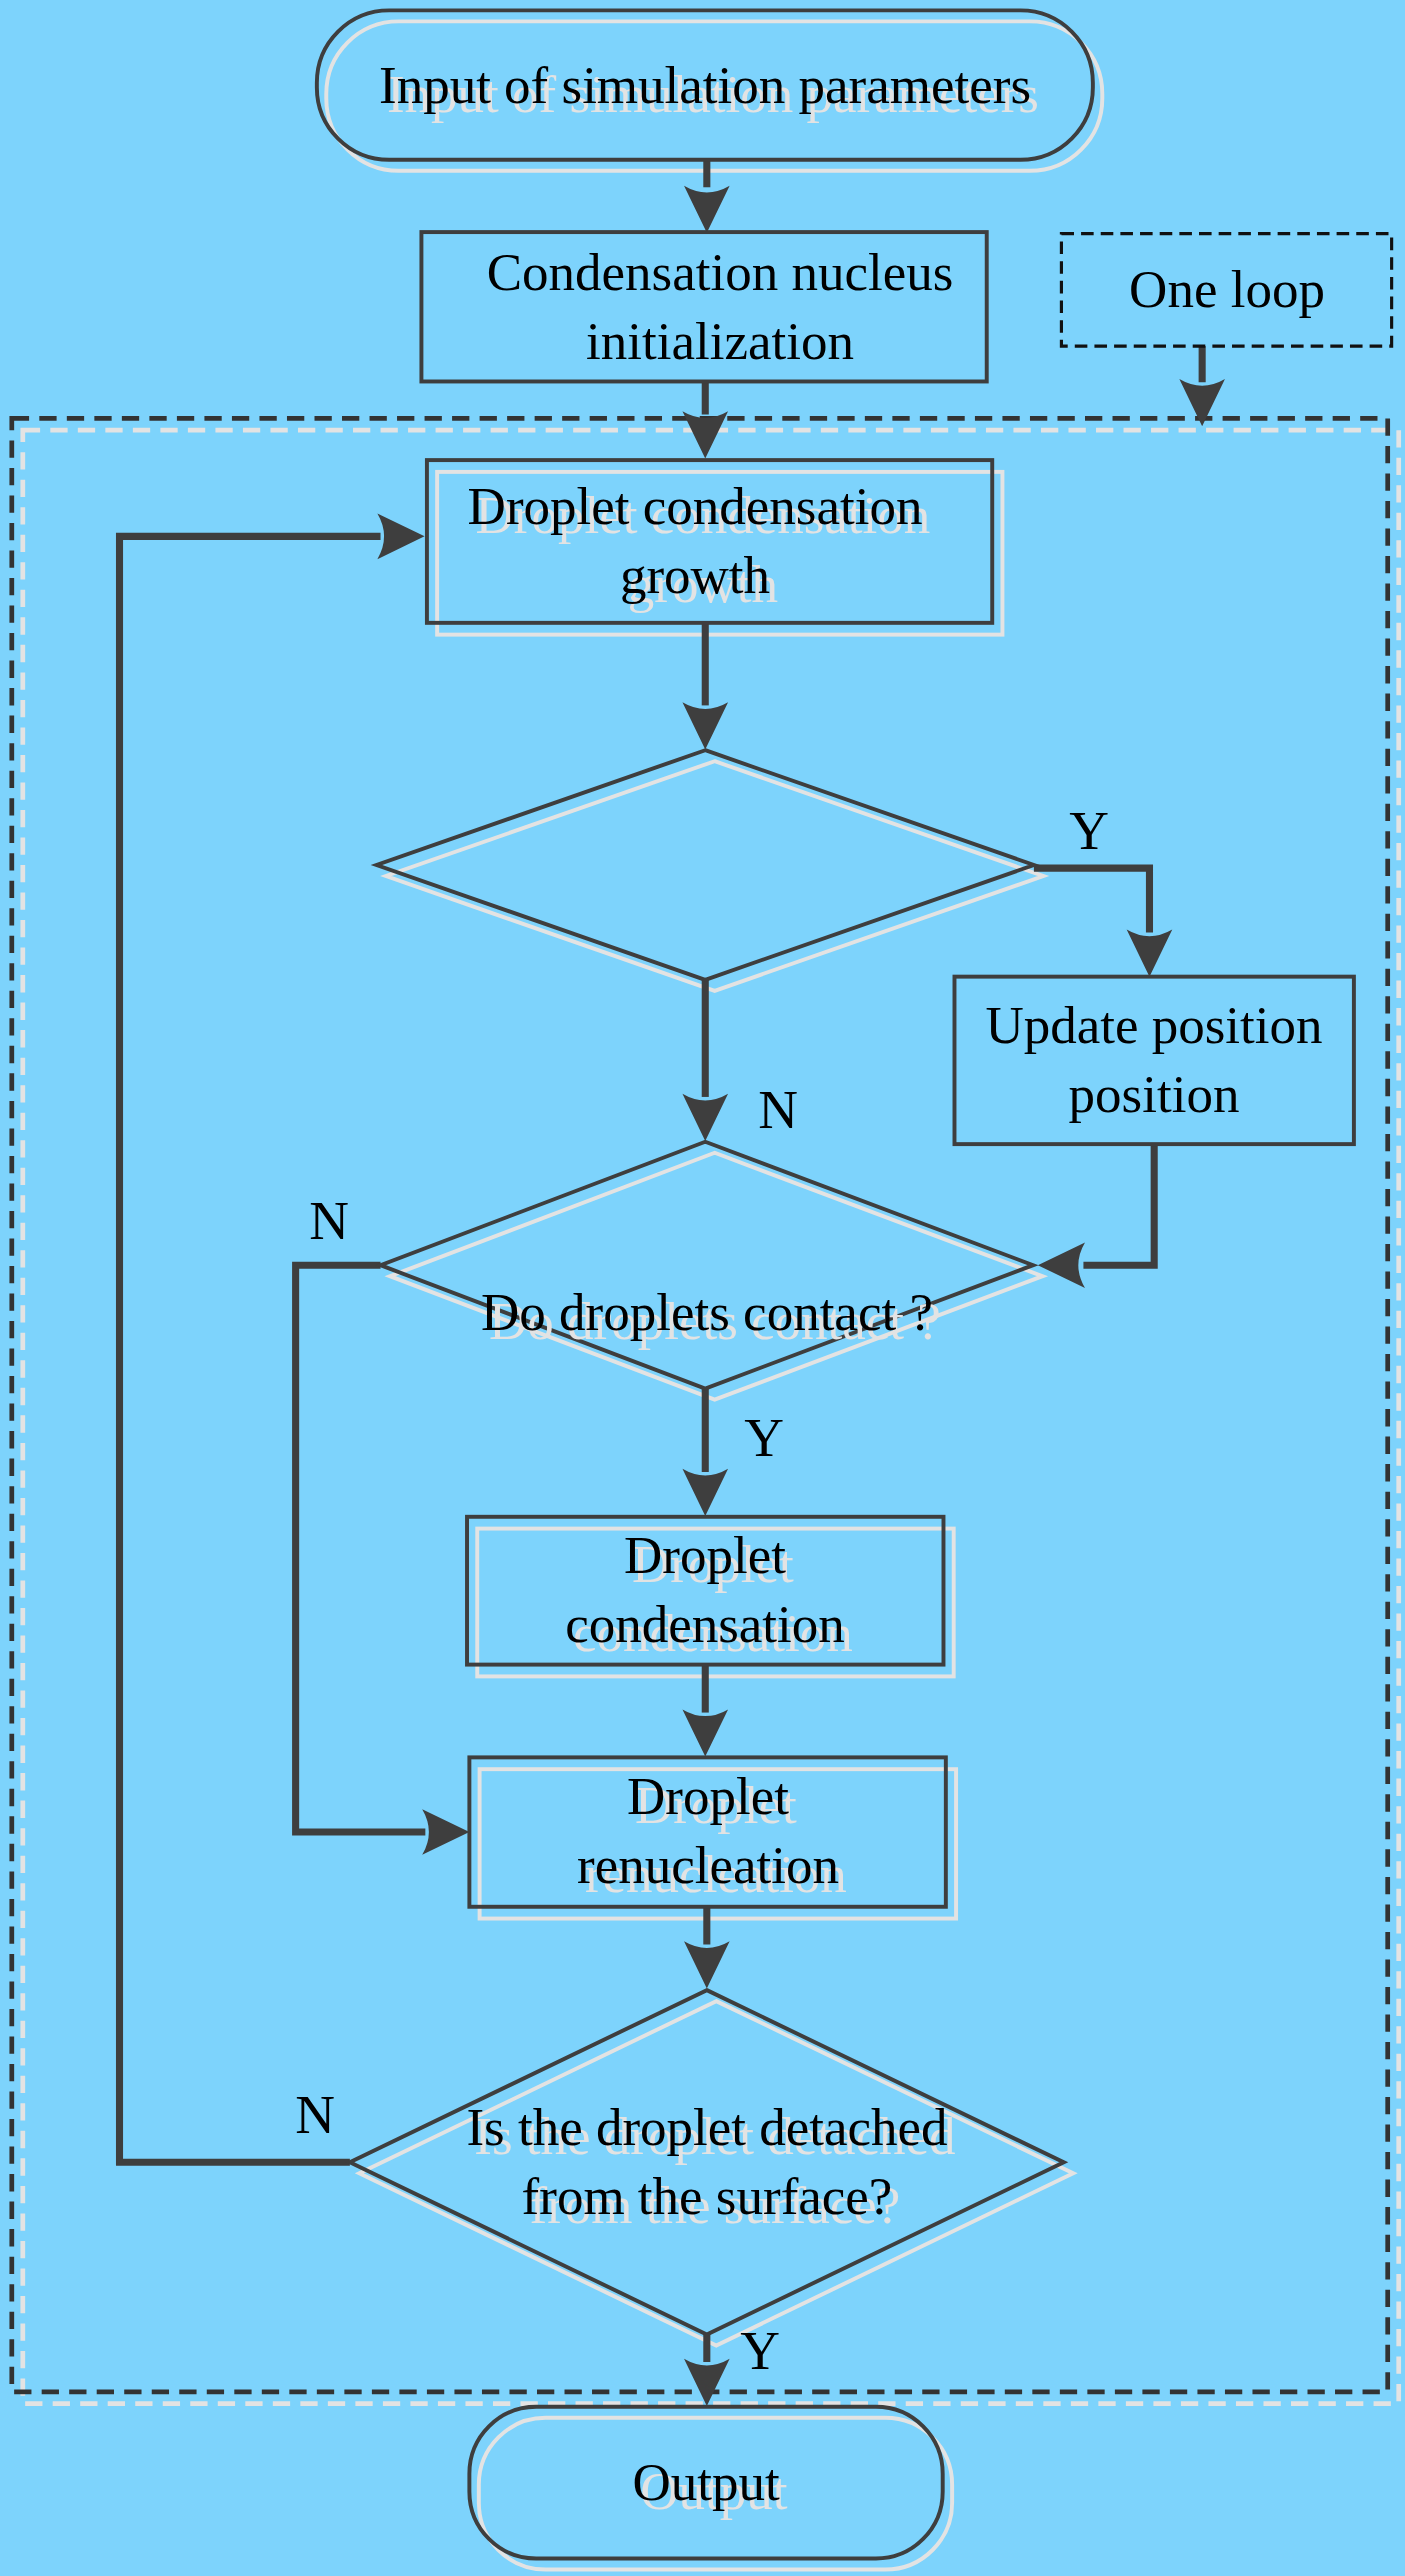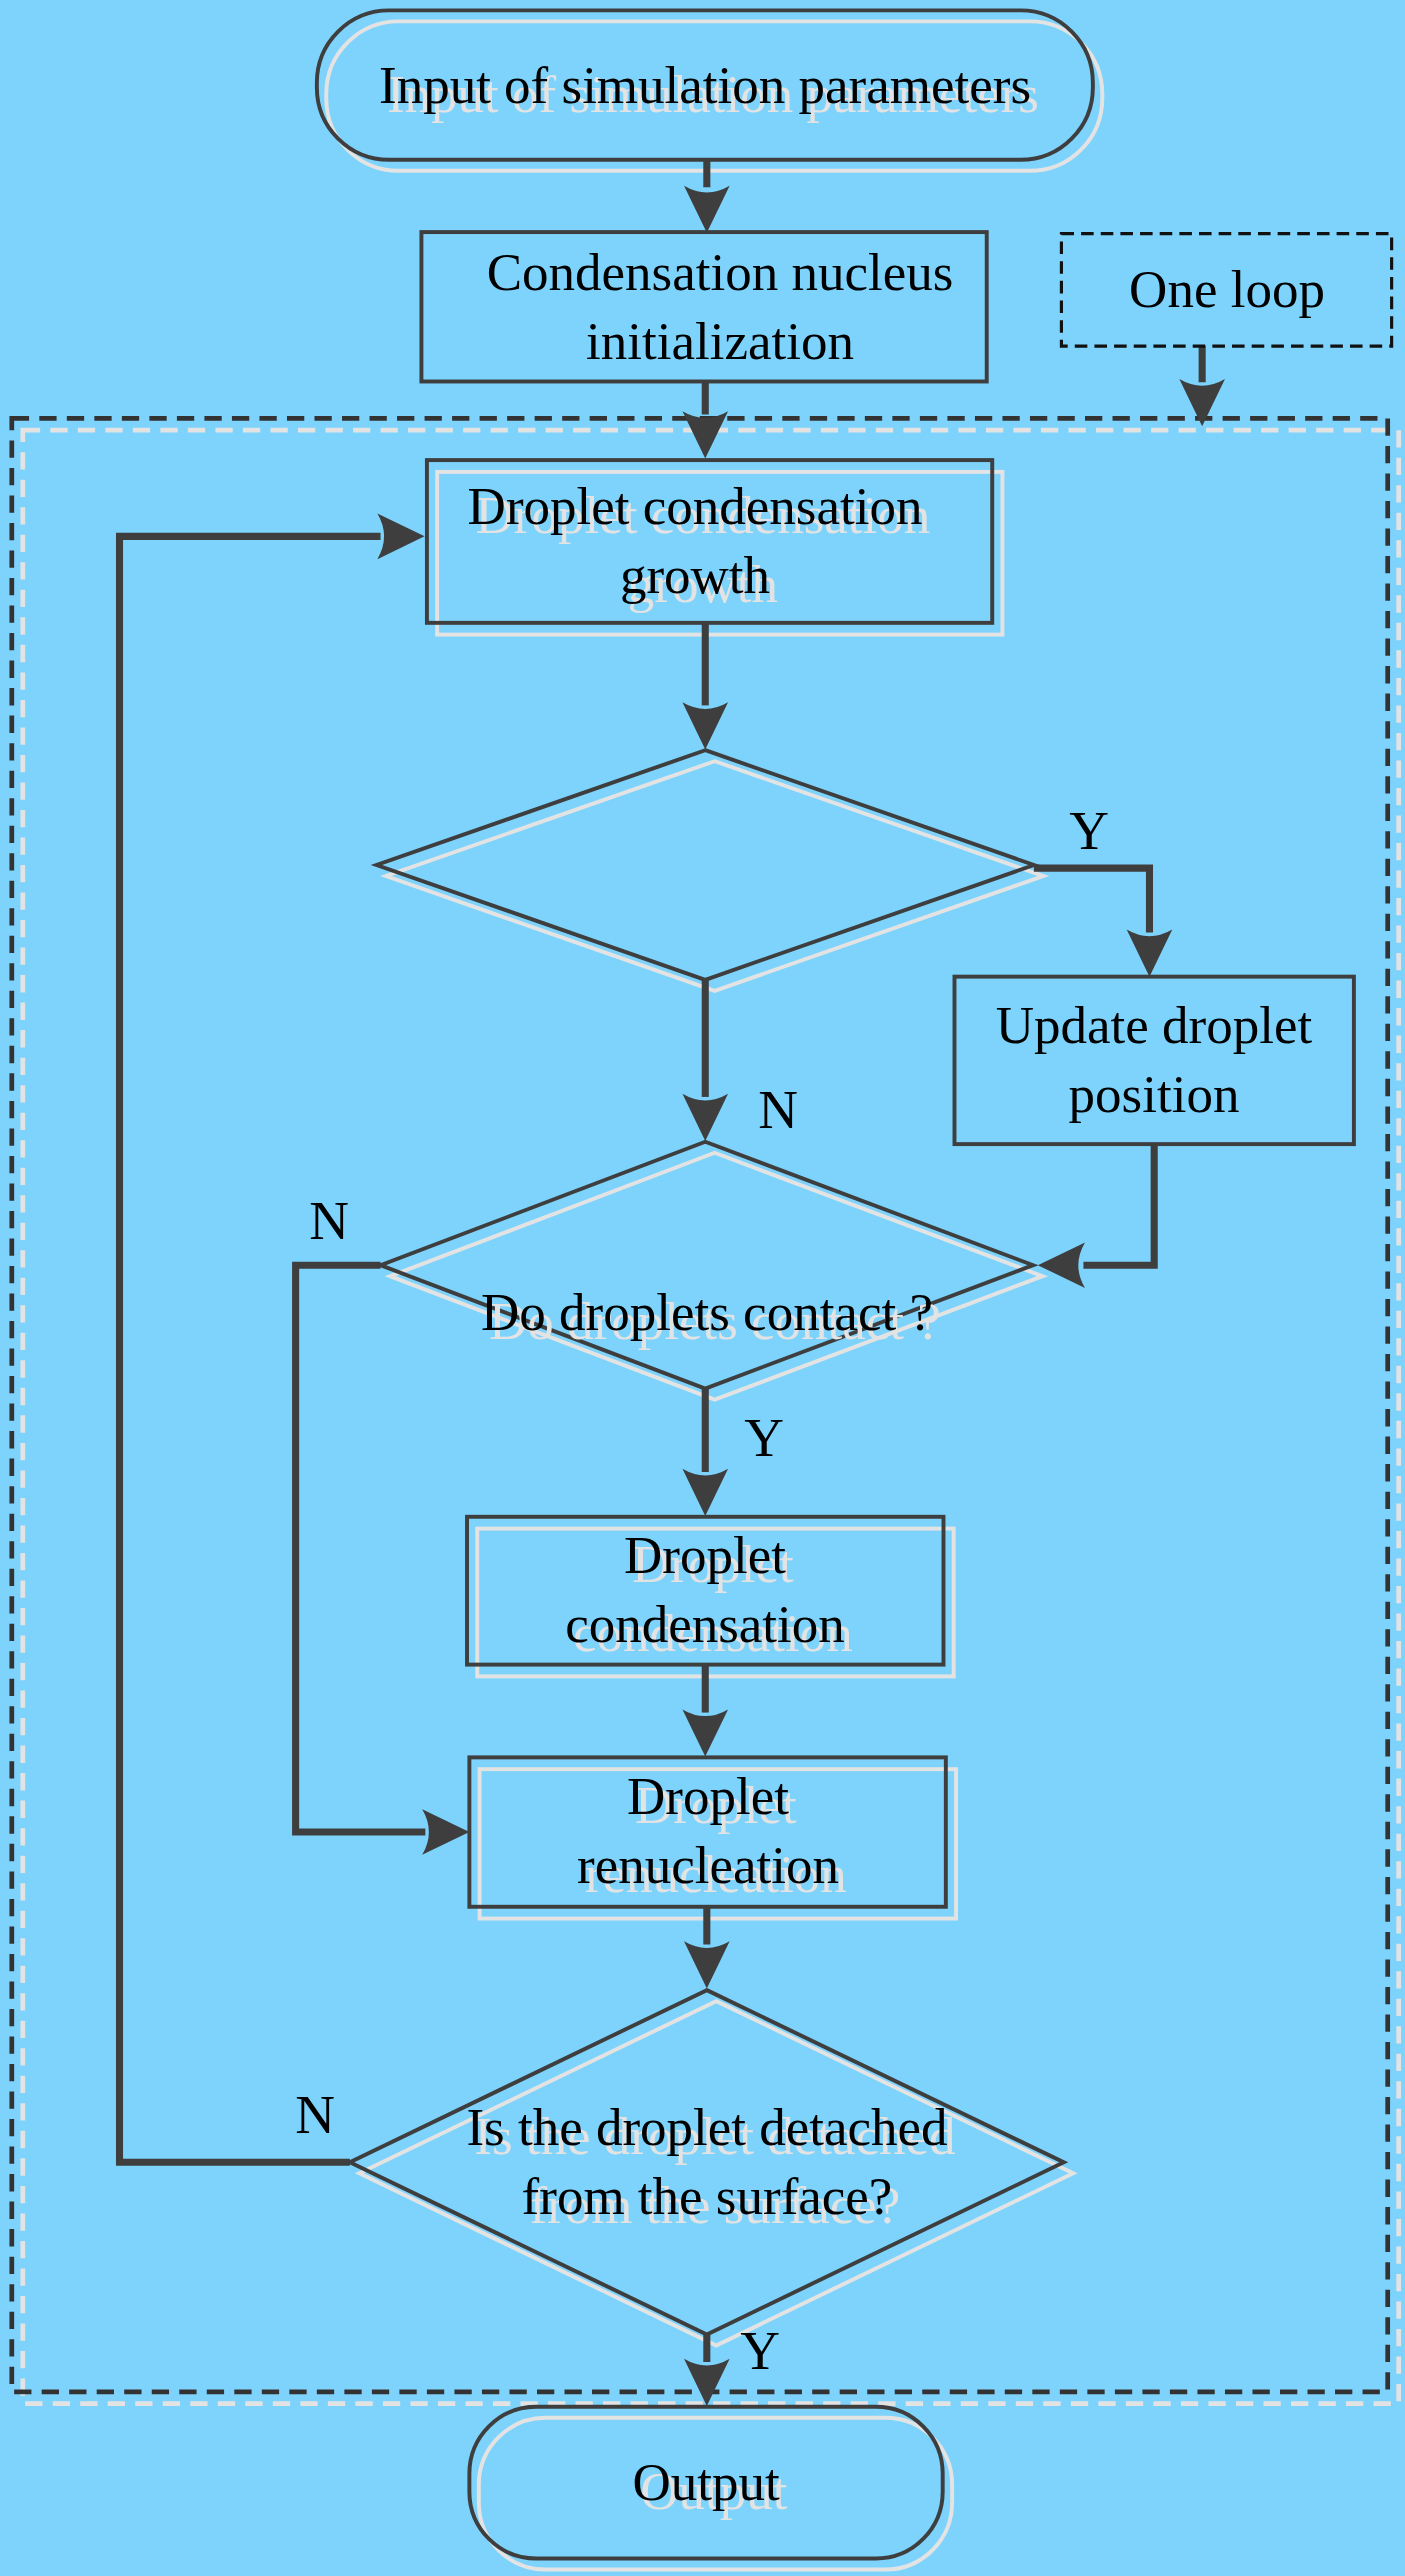--- a/index.html
+++ b/index.html
@@ -110,21 +110,21 @@
   <div class="lbl shadowed" style="left:695px; top:541px;font-family:Liberation Serif, serif;">
     <div>Droplet condensation</div>
     <div>growth</div>
   </div>
 
 
   <div class="lbl branch" style="left:1089px; top:830px;">Y</div>
   <div class="lbl branch" style="left:778px; top:1109px;">N</div>
 
   <div class="lbl" style="left:1154px; top:1060px;">
-    <div>Update droplet</div>
+    <div>Update position</div>
     <div>position</div>
   </div>
 
   <div class="lbl shadowed" style="left:707px; top:1264px;margin-top:48px;">Do droplets contact ?</div>
 
   <div class="lbl branch" style="left:329px; top:1220px;">N</div>
   <div class="lbl branch" style="left:764px; top:1437px;">Y</div>
 
   <div class="lbl shadowed" style="left:705px; top:1590px;">
     <div>Droplet</div>

